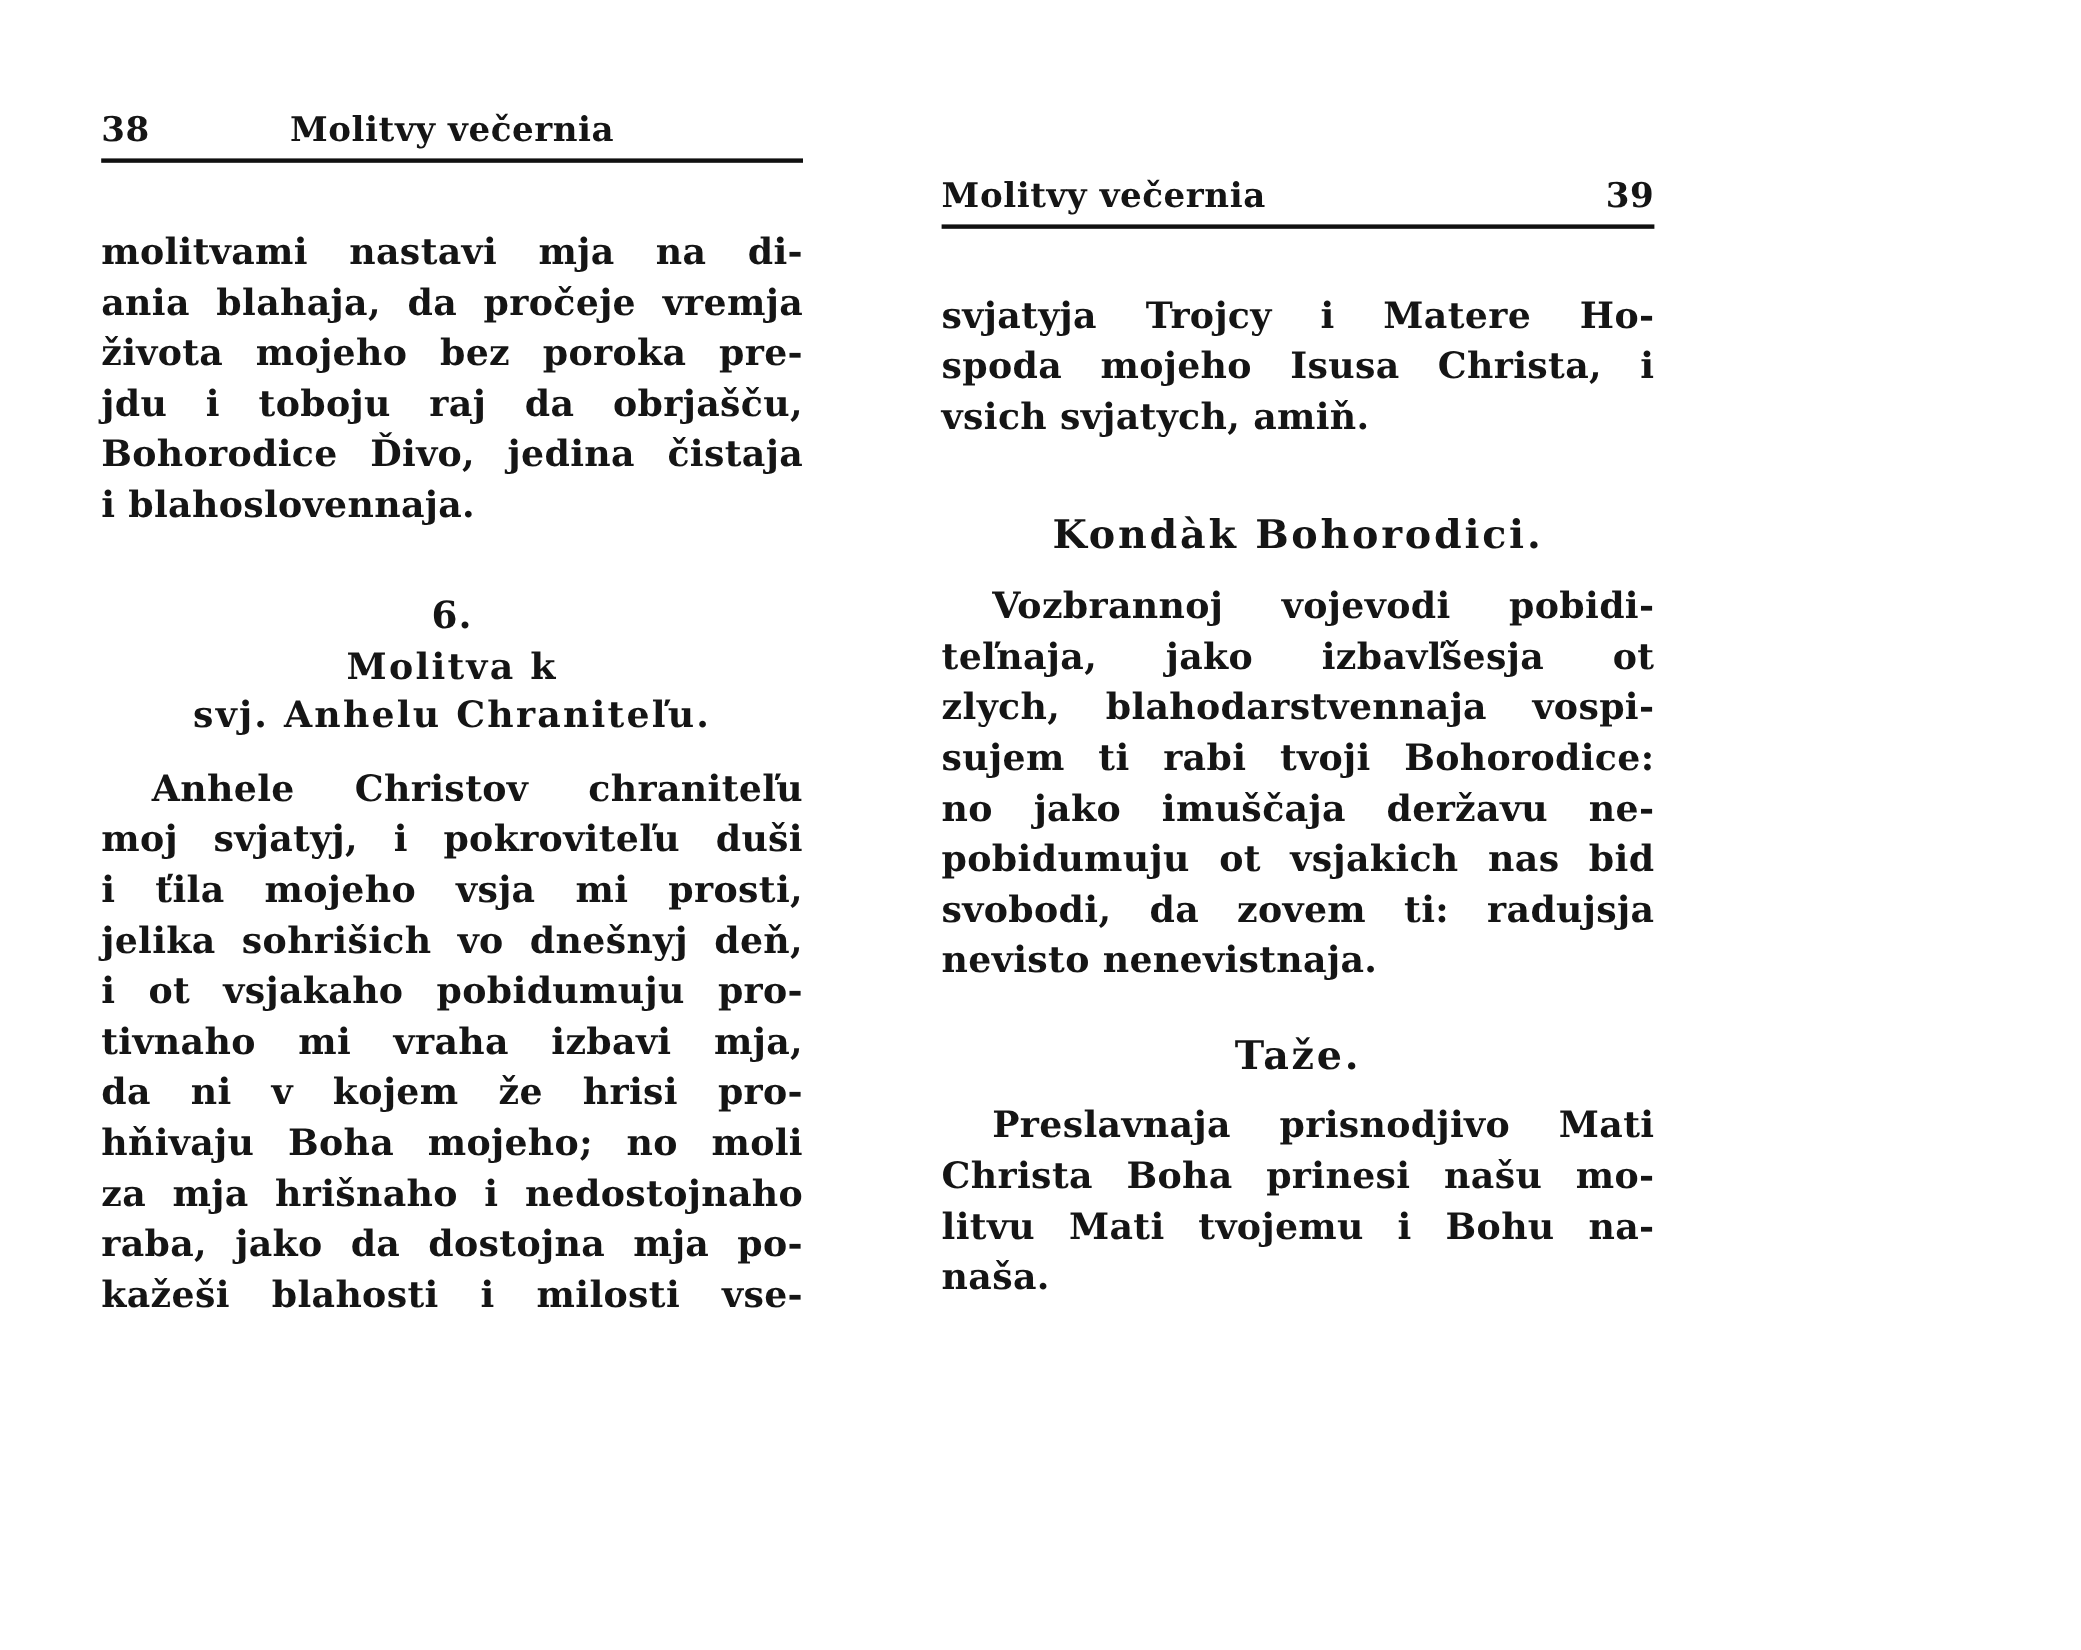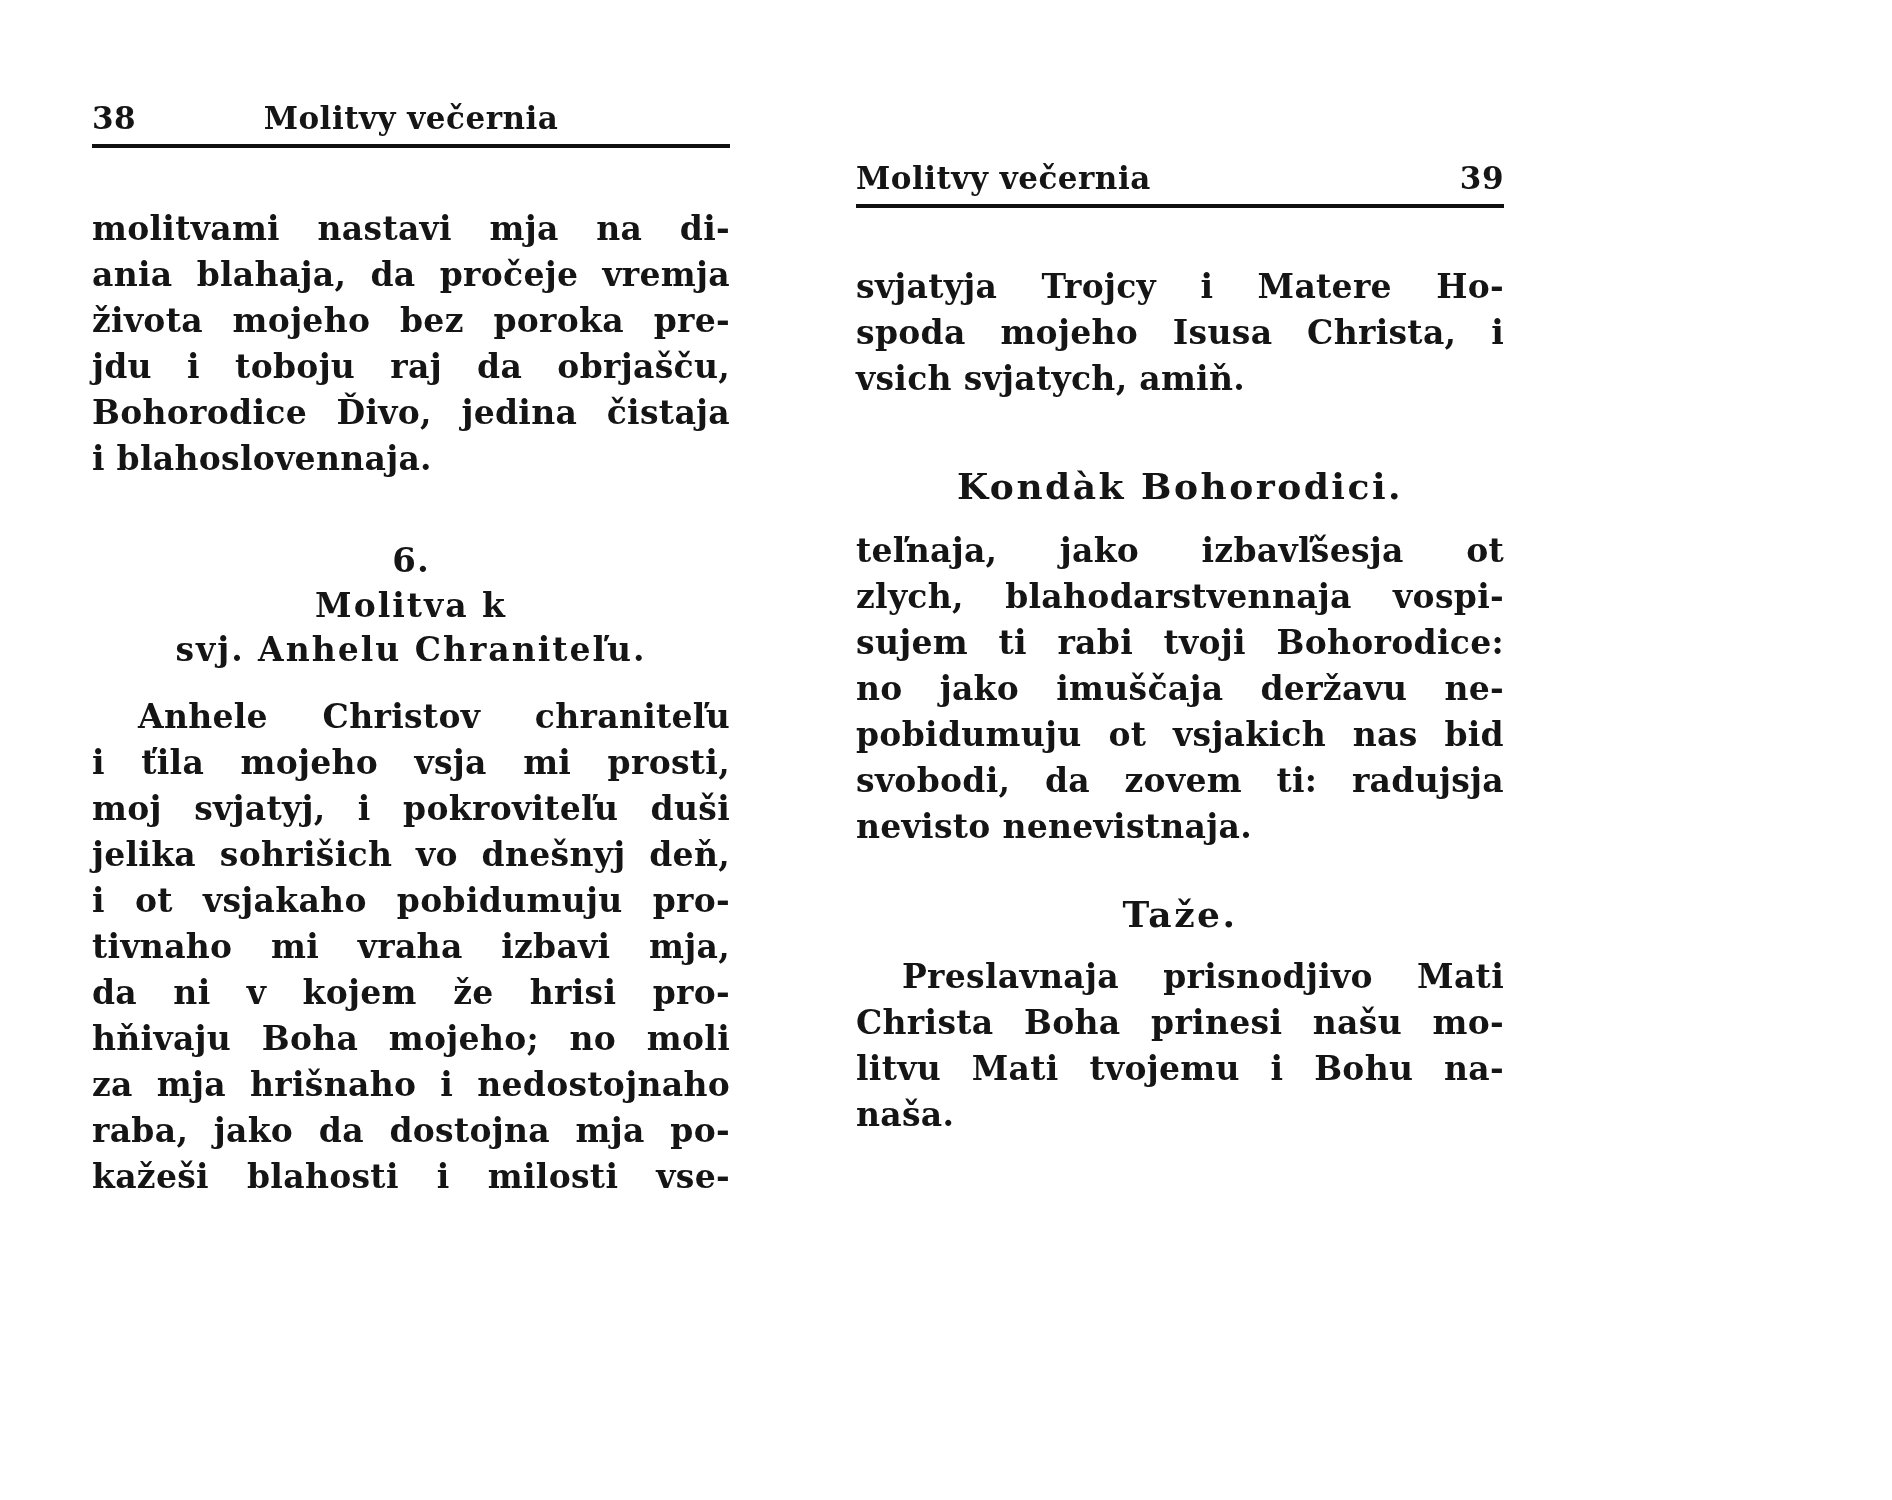--- a/index.html
+++ b/index.html
@@ -85,22 +85,22 @@
       </div>
 
     <div class="section-head">
       <div class="sec-num">6.</div>
       <div class="sec-title">Molitva k</div>
       <div class="sec-title">svj. Anhelu Chraniteľu.</div>
     </div>
 
     <div class="para para2 indent-first justify-all">
         <div class="line first">Anhele Christov chraniteľu</div>
+        <div class="line">moj svjatyj, i pokroviteľu duši</div>
         <div class="line">i ťila mojeho vsja mi prosti,</div>
-        <div class="line">moj svjatyj, i pokroviteľu duši</div>
         <div class="line">jelika sohrišich vo dnešnyj deň,</div>
         <div class="line">i ot vsjakaho pobidumuju pro-</div>
         <div class="line">tivnaho mi vraha izbavi mja,</div>
         <div class="line">da ni v kojem že hrisi pro-</div>
         <div class="line">hňivaju Boha mojeho; no moli</div>
         <div class="line">za mja hrišnaho i nedostojnaho</div>
         <div class="line">raba, jako da dostojna mja po-</div>
         <div class="line last">kažeši blahosti i milosti vse-</div>
       </div>
   </section>
@@ -114,20 +114,21 @@
 
     <div class="para para1">
         <div class="line first">svjatyja Trojcy i Matere Ho-</div>
         <div class="line">spoda mojeho Isusa Christa, i</div>
         <div class="line last">vsich svjatych, amiň.</div>
       </div>
 
     <div class="display-heading heading1">Kondàk Bohorodici.</div>
 
     <div class="para para2 indent-first">
+        <div class="line first">Vozbrannoj vojevodi pobidi-</div>
         <div class="line">teľnaja, jako izbavľšesja ot</div>
         <div class="line">zlych, blahodarstvennaja vospi-</div>
         <div class="line">sujem ti rabi tvoji Bohorodice:</div>
         <div class="line">no jako imuščaja deržavu ne-</div>
         <div class="line">pobidumuju ot vsjakich nas bid</div>
         <div class="line">svobodi, da zovem ti: radujsja</div>
         <div class="line last">nevisto nenevistnaja.</div>
       </div>
 
     <div class="display-heading heading2">Taže.</div>

